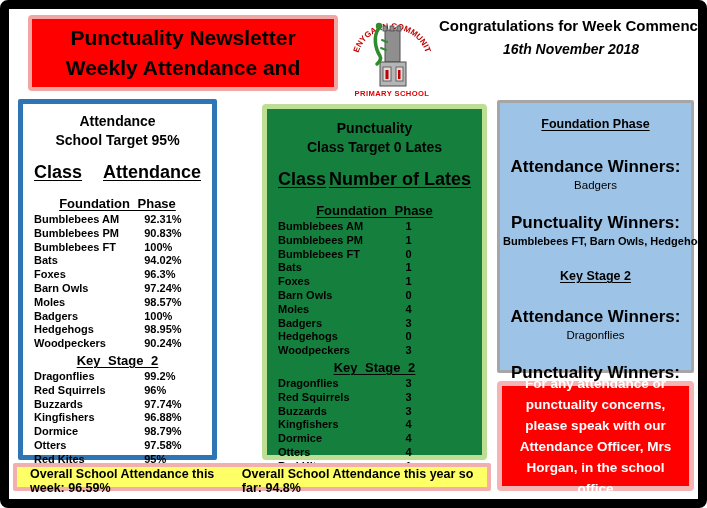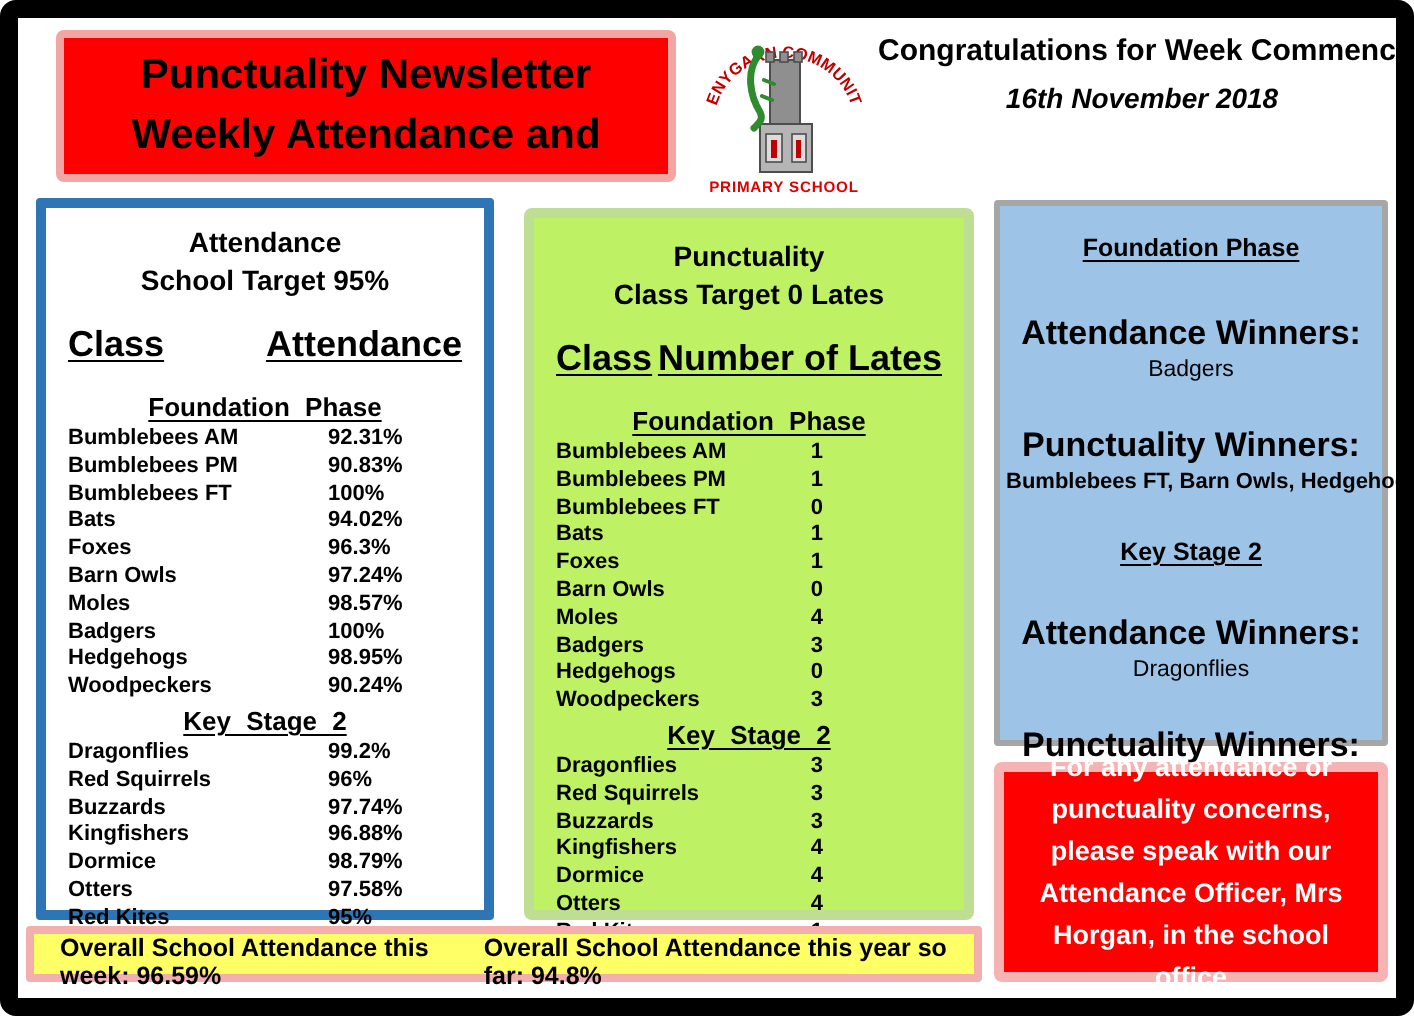--- a/index.html
+++ b/index.html
@@ -37,29 +37,29 @@
     margin-top:13px; margin-bottom:2px; word-spacing:4px;
   }
   .sec-head span { text-decoration:underline; text-underline-offset:2px; }
   .sec-head.tight { margin-top:2px; }
   .row { display:flex; font-size:11px; font-weight:bold; line-height:13.8px; }
   .row .name { flex:1; }
   .row .value { width:34%; text-align:left; }
 
   
   .attendance-panel {
-    position:absolute; left:9px; top:90px; width:229px; height:361px;
+    position:absolute; left:9px; top:90px; width:199px; height:361px;
     background:#fff; border:5px solid #2e75b6; border-radius:2px;
     padding:8px 11px 6px 11px; color:#000;
   }
 
   
   .punctuality-panel {
     position:absolute; left:253px; top:95px; width:225px; height:356px;
-    background:#bef264; border:5px solid #bede94; border-radius:4px;
+    background:#15803d; border:5px solid #bede94; border-radius:4px;
     padding:10px 11px 6px 11px; color:#000;
   }
 
   
   .winners-panel {
     position:absolute; left:488px; top:91px; width:197px; height:273px;
     background:#9dc3e6; border:3px solid #a6a6a6; border-radius:2px;
     padding:14px 3px 6px 3px; color:#000; text-align:center;
   }
   .w-head { font-weight:bold; font-size:12.5px; margin-bottom:26px; }

